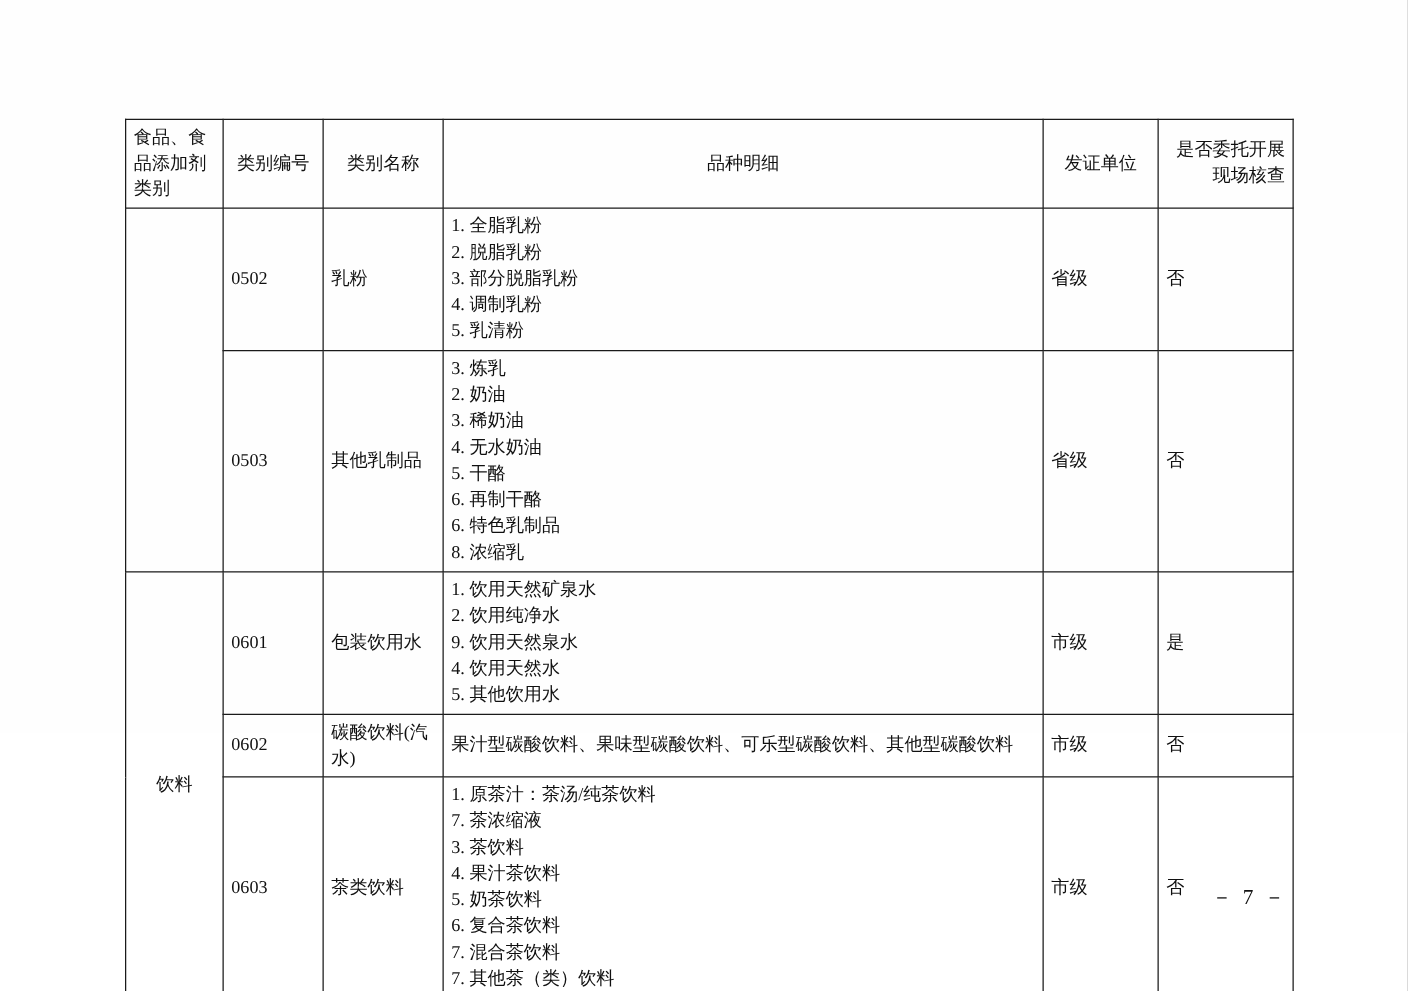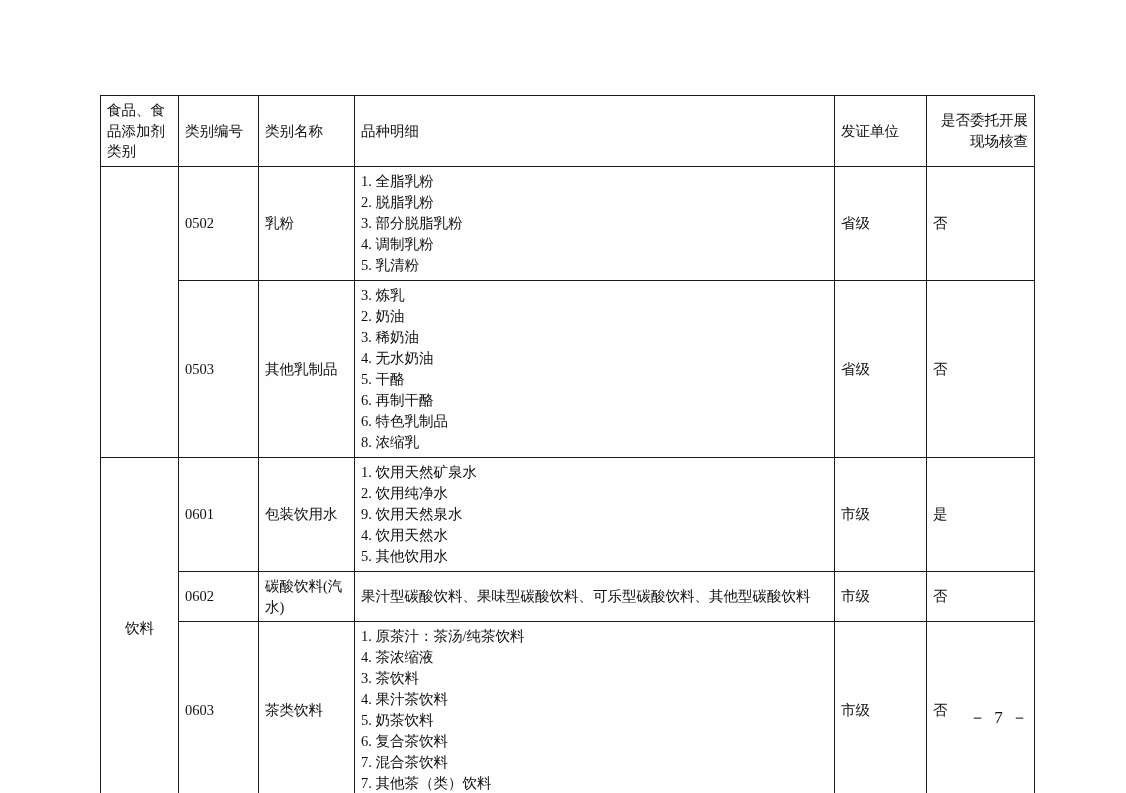--- a/index.html
+++ b/index.html
@@ -48,21 +48,21 @@
     line-height: 1.42;
   }
   .col-cat   { width: 78px; }
   .col-code  { width: 80px; }
   .col-name  { width: 96px; }
   .col-detail{ width: 480px; }
   .col-org   { width: 92px; }
   .col-check { width: 108px; }
 
   thead td {
-    text-align: left;
+    text-align: center;
     height: 52px;
     padding: 3px 4px;
   }
   .hdr-cat {
     text-align: left;
     line-height: 1.35;
     padding-left: 5px;
   }
   .hdr-check {
     text-align: right;
@@ -191,21 +191,21 @@
             <td class="c-left detail-para">果汁型碳酸饮料、果味型碳酸饮料、可乐型碳酸饮料、其他型碳酸饮料</td>
             <td class="c-center">市级</td>
             <td class="c-center">否</td>
           </tr>
           <tr>
             <td class="c-center">0603</td>
             <td class="c-center">茶类饮料</td>
             <td class="c-left">
               <ul class="detail-list">
                 <li>1. 原茶汁：茶汤/纯茶饮料</li>
-                <li>4. 茶浓缩液</li>
+                <li>7. 茶浓缩液</li>
                 <li>3. 茶饮料</li>
                 <li>4. 果汁茶饮料</li>
                 <li>5. 奶茶饮料</li>
                 <li>6. 复合茶饮料</li>
                 <li>7. 混合茶饮料</li>
                 <li>7. 其他茶（类）饮料</li>
               </ul>
             </td>
             <td class="c-center">市级</td>
             <td class="c-center">否</td>

